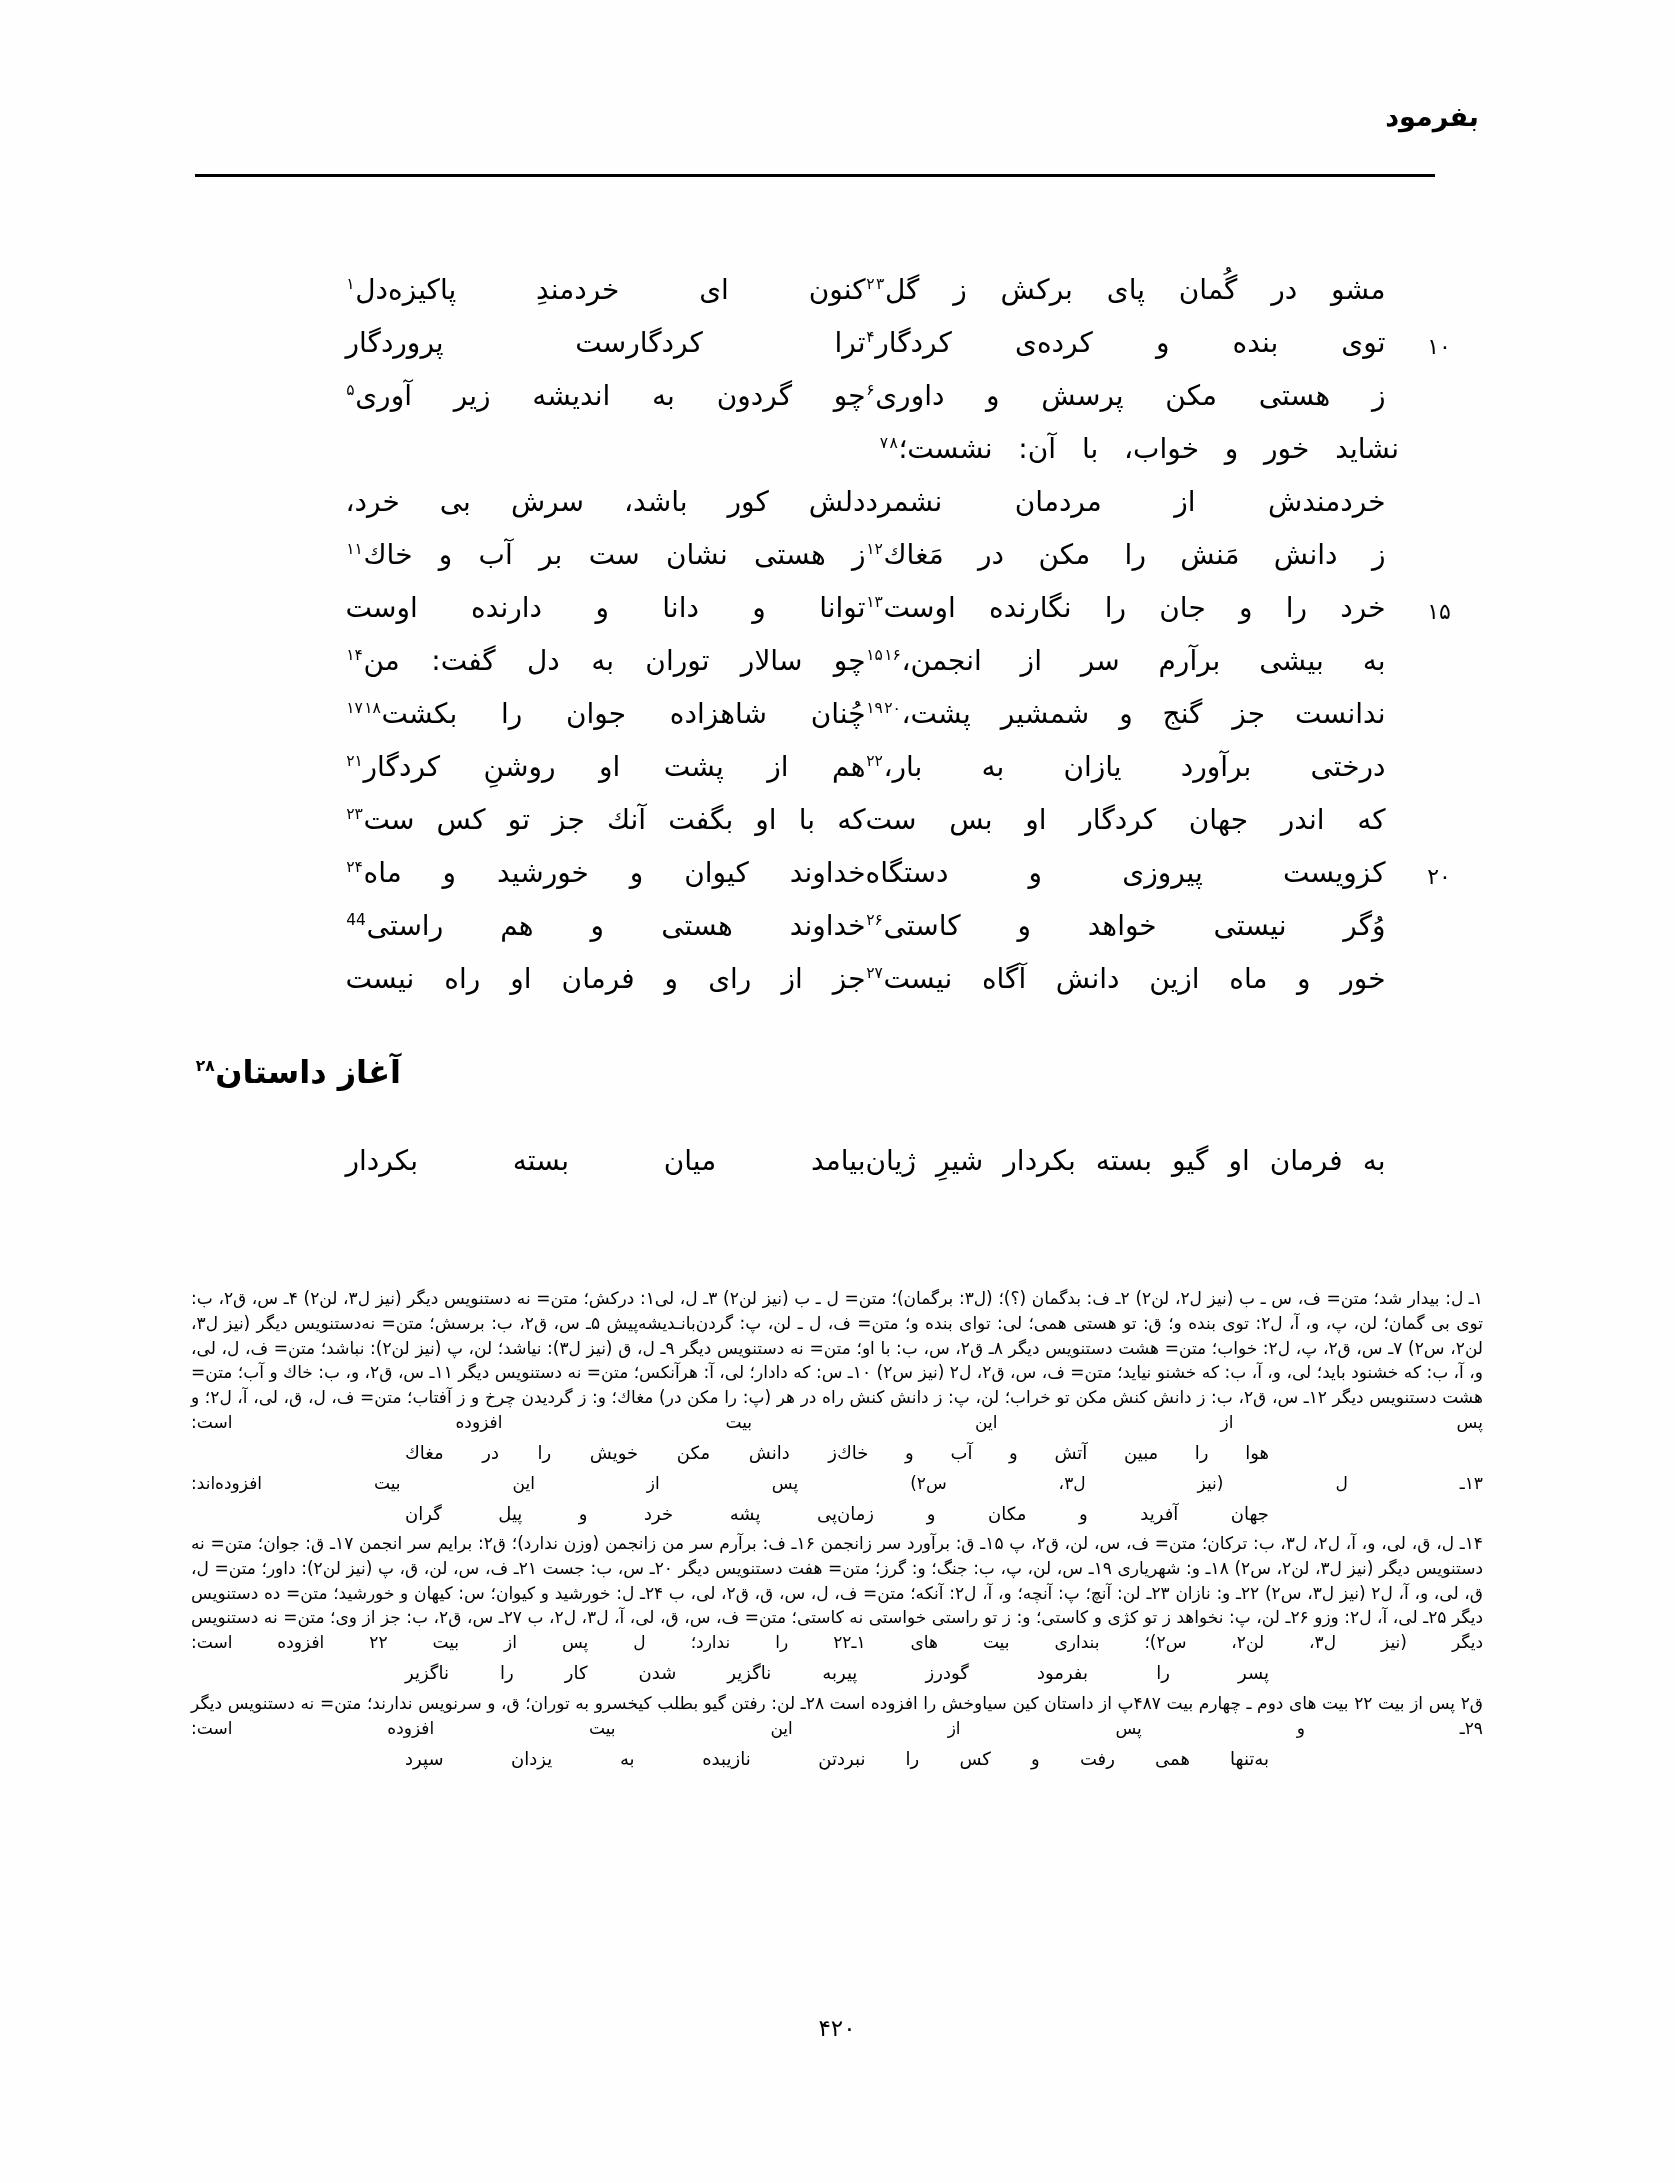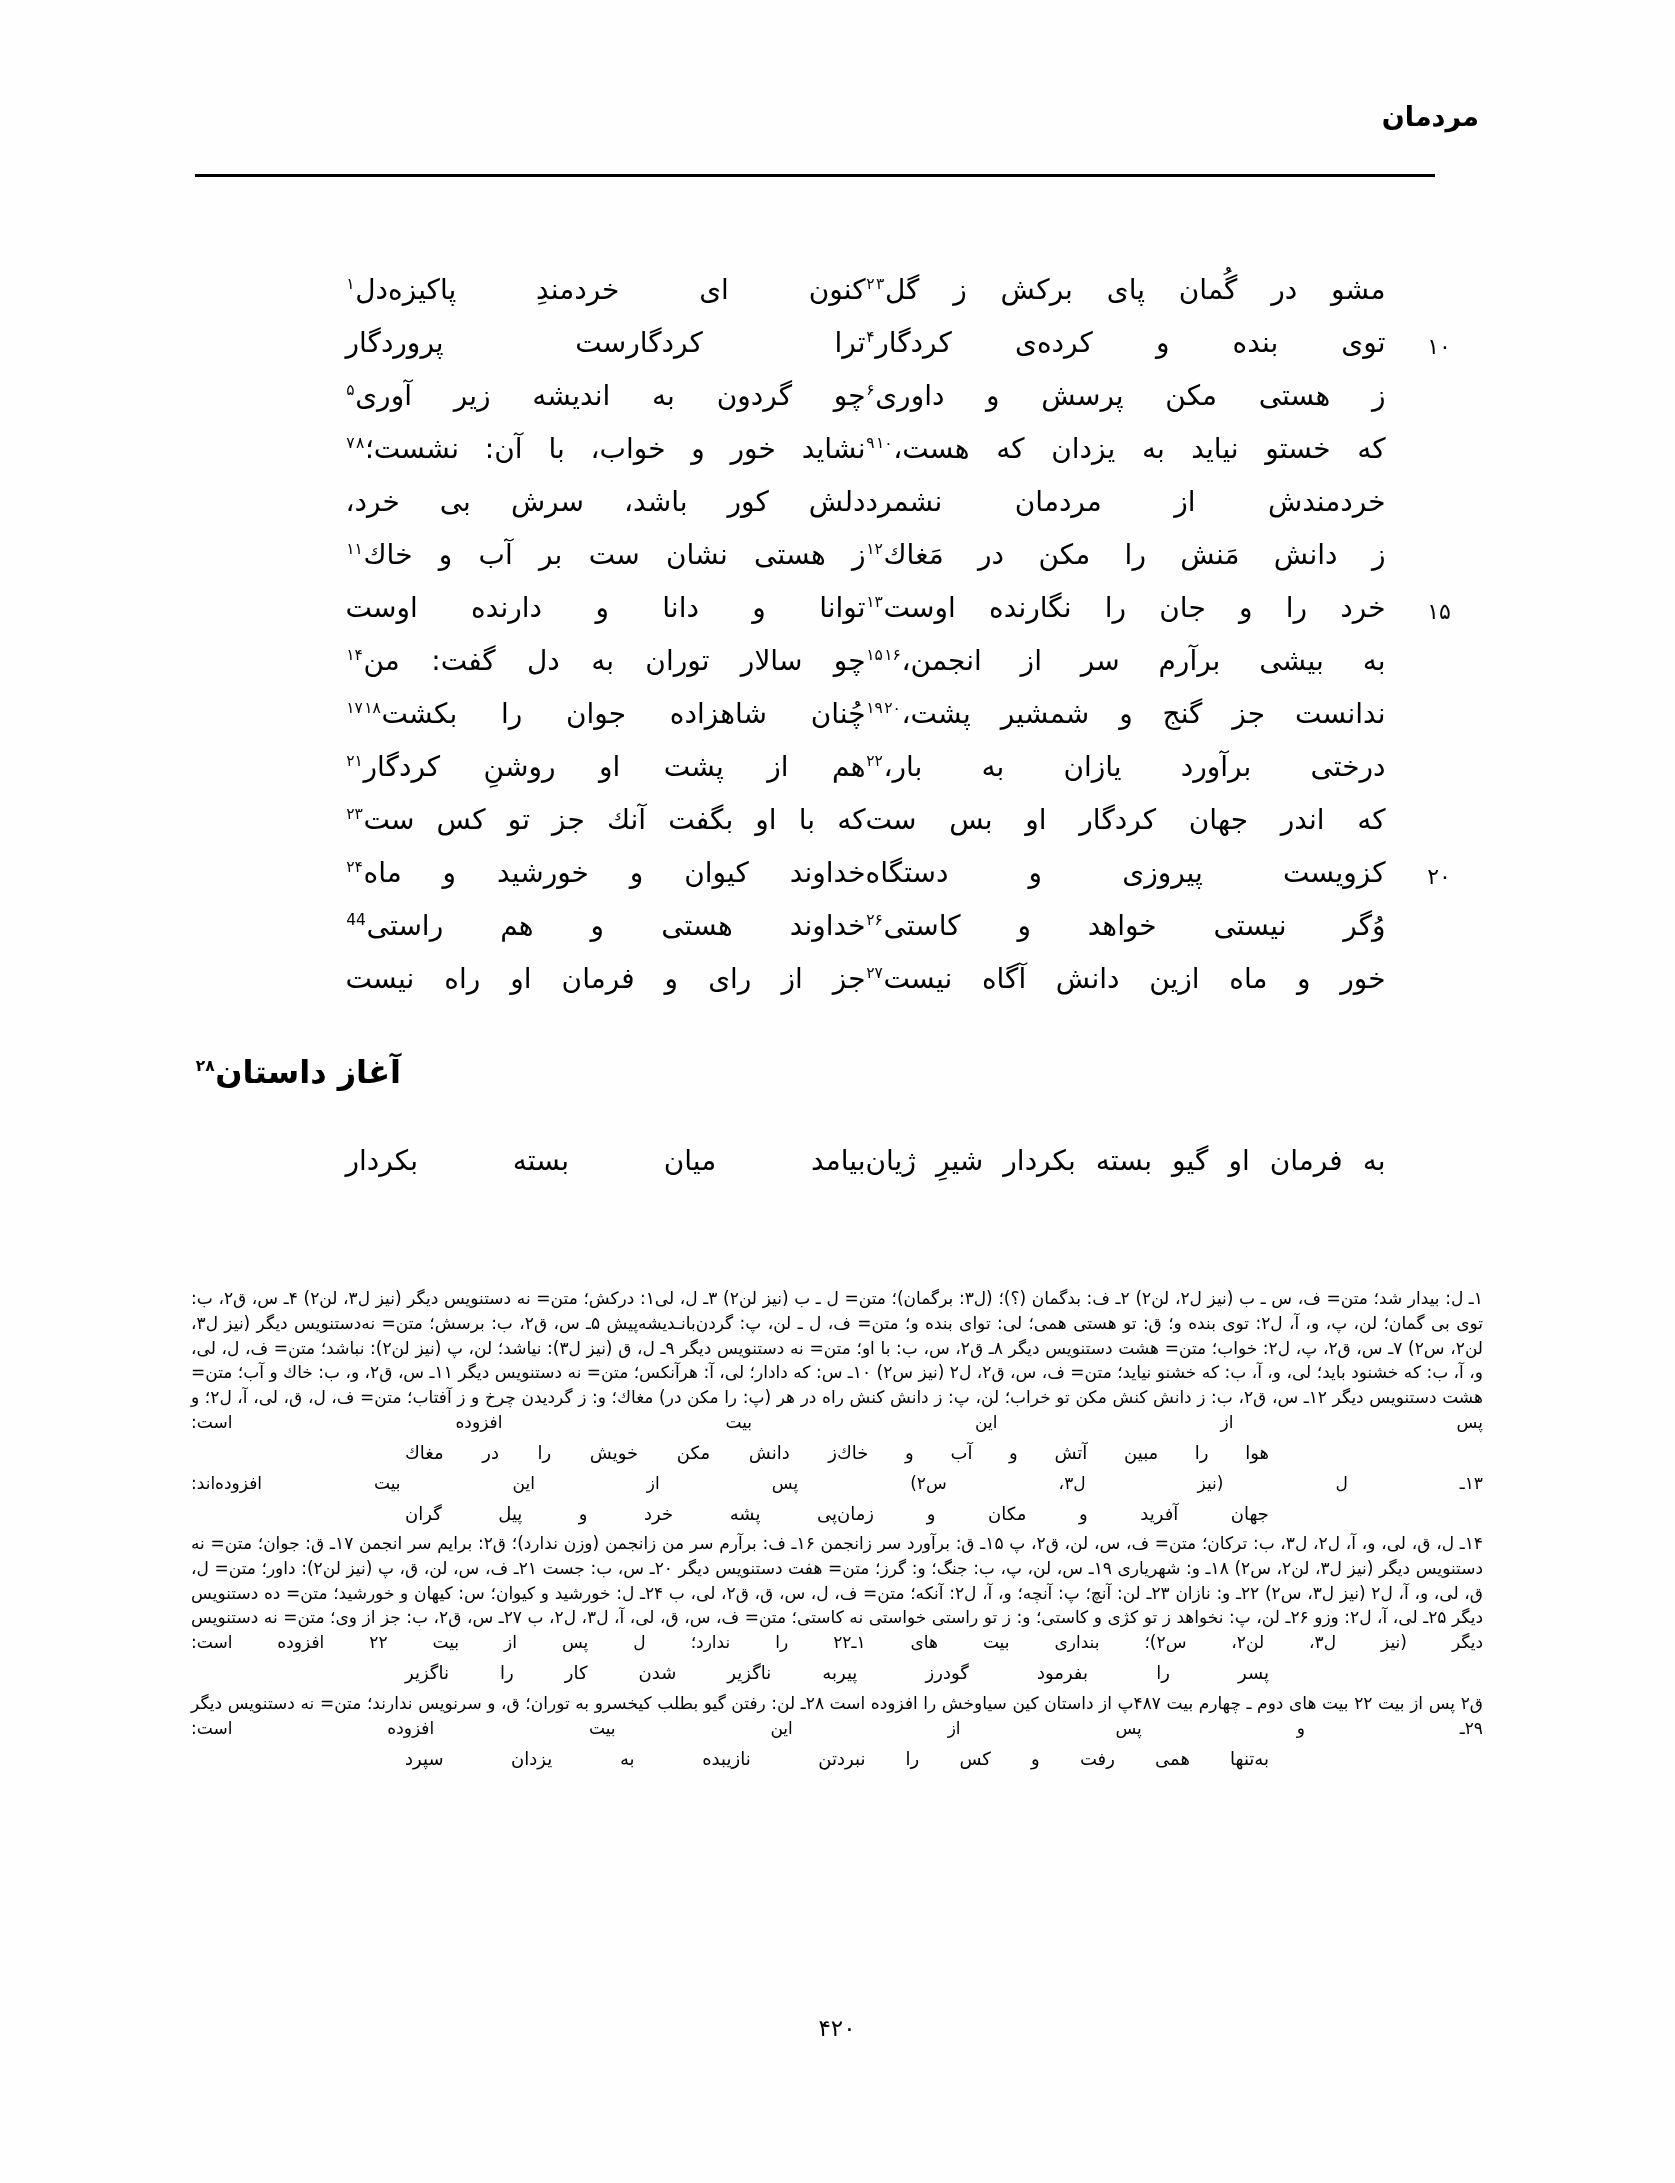--- a/index.html
+++ b/index.html
@@ -154,21 +154,21 @@
     text-align: center;
     font-size: 23px;
   }
 </style>
 </head>
 <body>
 
 <div class="page">
 
   <div class="runhead">
-    <span class="runhead-title">مردمان</span>
+    <span class="runhead-title">بفرمود</span>
   </div>
   <div class="runhead-rule"></div>
 
   <div class="verse-block" id="verse-block">
       <div class="verse-row">
         <div class="linenum"></div>
         <div class="hemistich left">
           <span class="j">مشو در گُمان پای برکش ز گل<sup class="fn">۲</sup><sup class="fn">۳</sup></span>
         </div>
         <div class="hemistich right">
@@ -188,23 +188,20 @@
         <div class="linenum"></div>
         <div class="hemistich left">
           <span class="j">ز هستی مکن پرسش و داوری<sup class="fn">۶</sup></span>
         </div>
         <div class="hemistich right">
           <span class="j">چو گردون به اندیشه زیر آوری<sup class="fn">۵</sup></span>
         </div>
       </div>
       <div class="verse-row">
         <div class="linenum"></div>
-        <div class="hemistich left">
-          <span class="j">که خستو نیاید به یزدان که هست،<sup class="fn">۹</sup><sup class="fn">۱۰</sup></span>
-        </div>
         <div class="hemistich right">
           <span class="j">نشاید خور و خواب، با آن: نشست؛<sup class="fn">۷</sup><sup class="fn">۸</sup></span>
         </div>
       </div>
       <div class="verse-row">
         <div class="linenum"></div>
         <div class="hemistich left">
           <span class="j">خردمندش از مردمان نشمرد</span>
         </div>
         <div class="hemistich right">

